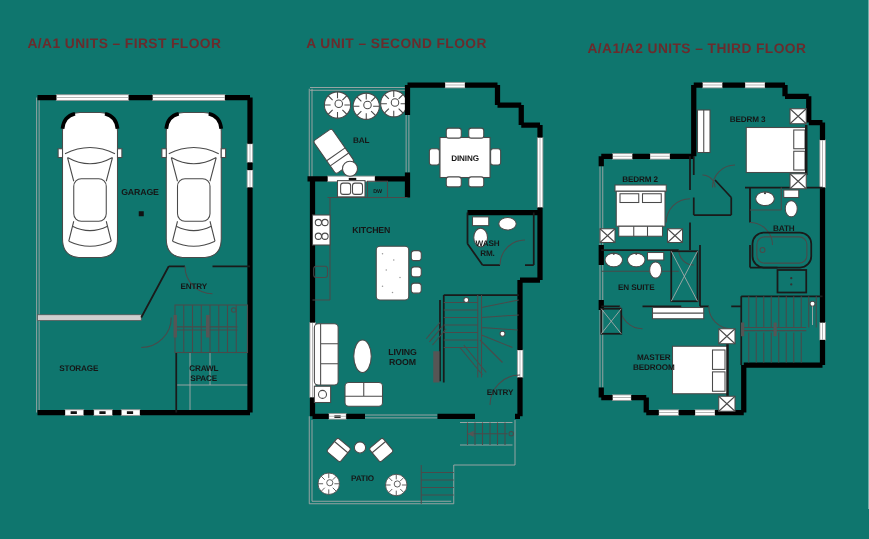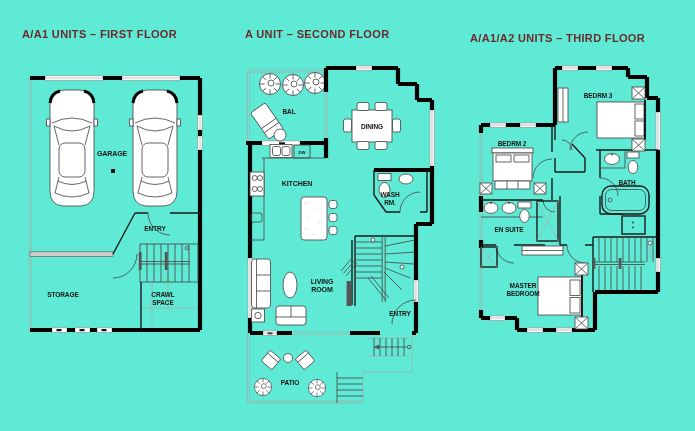--- a/index.html
+++ b/index.html
@@ -1,16 +1,16 @@
 <!DOCTYPE html>
 <html><head>
 <meta charset="utf-8">
 <style>
   html,body { margin:0; padding:0; background:#ffffff; }
-  #canvas { position:relative; width:695px; height:431px; background:#5eead4; overflow:hidden;
+  #canvas { position:relative; width:695px; height:431px; background:#0f766e; overflow:hidden;
             font-family:"Liberation Sans", sans-serif; }
   svg text { font-family:"Liberation Sans", sans-serif; font-weight:bold; }
   .title { font-size:11px; fill:#6b2b2c; letter-spacing:.35px; }
   .lbl   { font-size:6.5px; fill:#161616; text-anchor:middle; letter-spacing:-.1px; }
   .lbl7  { font-size:7px; }
   .lbl4  { font-size:4.3px; }
   .wx { stroke:#000000; stroke-width:4.2; fill:none; }
   .wn { stroke:#1a1a1a; stroke-width:1.4; fill:none; }
   .w2 { stroke:#1a1a1a; stroke-width:2; fill:none; }
   .ln { stroke:#4a4a4a; stroke-width:.85; fill:none; }

